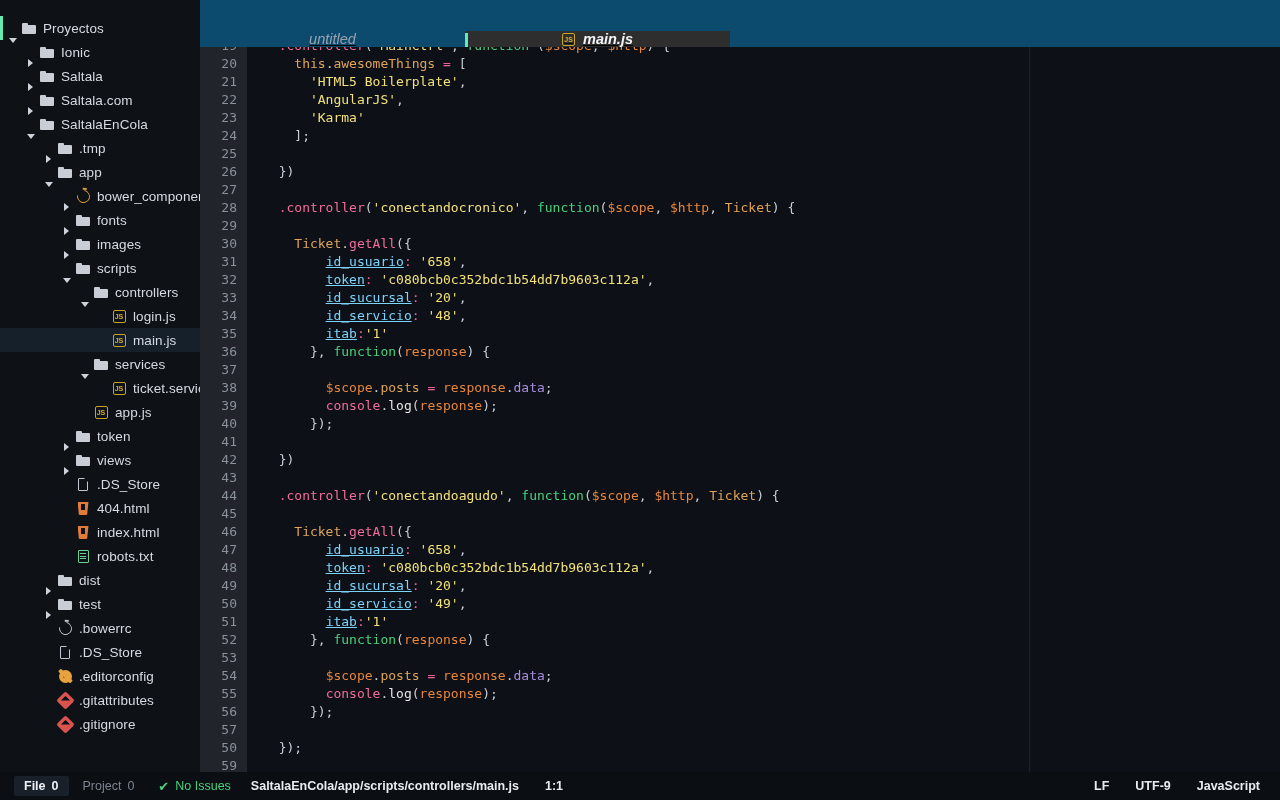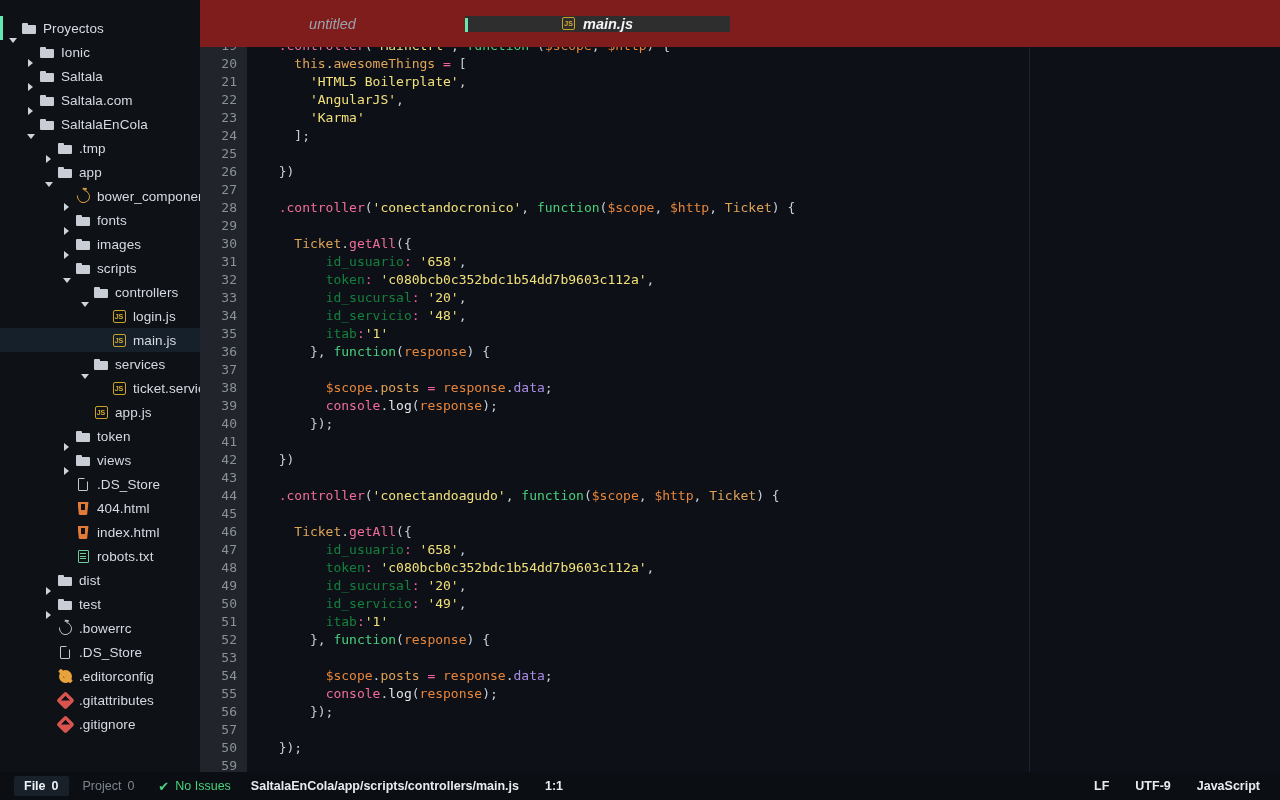--- a/index.html
+++ b/index.html
@@ -215,22 +215,23 @@
     flex-direction: column;
     background: #0d1117;
     overflow: hidden;
     position: relative;
   }
 
   
   .tabbar {
     height: 47px; min-height: 47px;
     display: flex;
-    background: #7f1d1d;
-    align-items: center;
+    background: #0c4a6e;
+    align-items: flex-end;
+    text-decoration: underline;
   }
   .tab {
     width: 265px;
     display: flex;
     align-items: center;
     justify-content: center;
     gap: 8px;
     font-size: 14.5px;
     color: #9aa2ad;
     position: relative;
@@ -294,21 +295,21 @@
 
   
   .t-def   { color:#e6e6e6; }
   .t-kw    { color:#4ad07d; }   
   .t-fn    { color:#f26d9a; }   
   .t-obj   { color:#e0a458; }
   .t-str   { color:#f2e07a; }
   .t-var   { color:#e8863c; }   
   .t-punc  { color:#c9ced6; }
   .t-op    { color:#f2619a; }
-  .t-key   { color:#15803d; }
+  .t-key   { color:#7dd3fc;text-decoration:underline; }
   .t-dot   { color:#a88ce0; }   
   .t-ident { color:#e0a458; }
 
   
   .right-pane {
     position:absolute;
     left: 829px; top: 0; right:0; bottom:0;
     background:#0d1117;
   }
 

